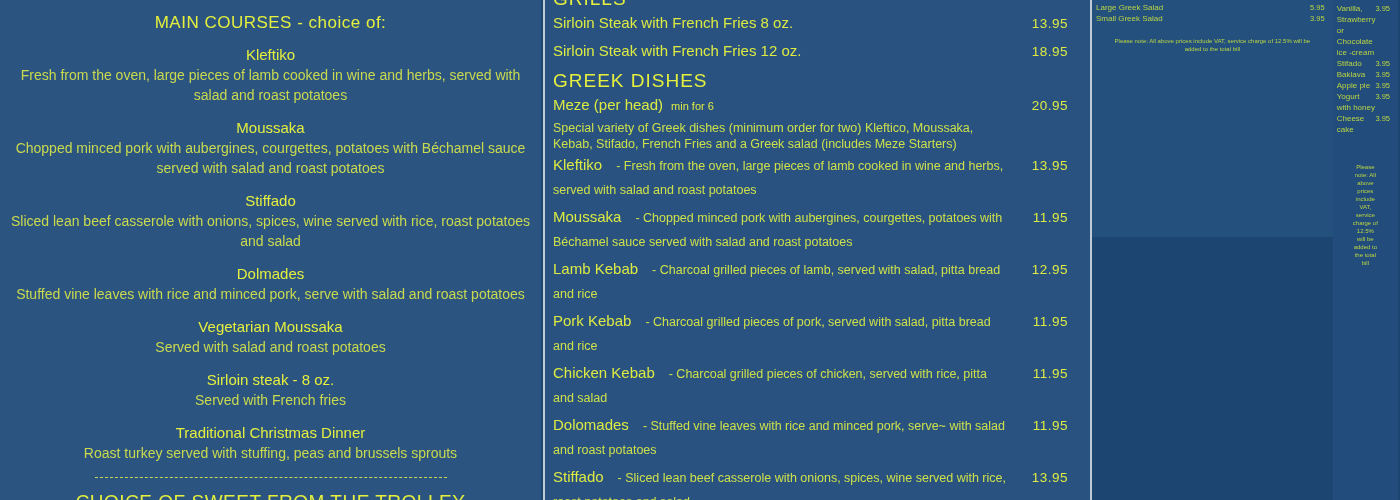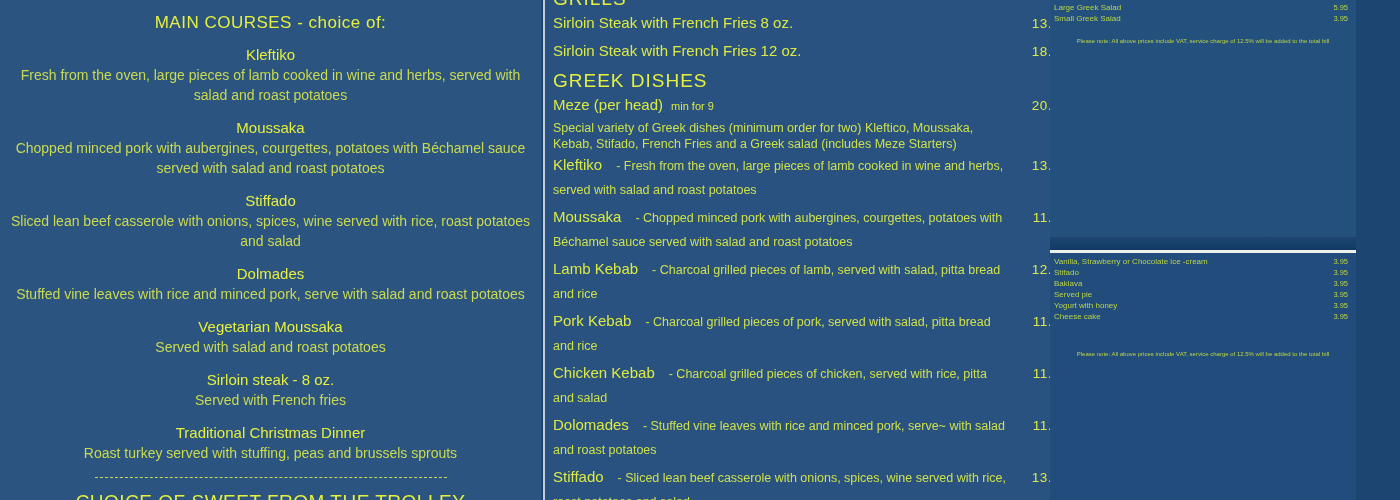--- a/index.html
+++ b/index.html
@@ -30,21 +30,21 @@
   .c-header.first{margin-top:-13px;}
   .c-item{position:relative;padding-right:72px;margin-bottom:3px;font-size:0;line-height:20px;}
   .c-name{font-size:15px;color:var(--text_center,#dcea42);line-height:20px;}
   .c-note{font-size:11px;margin-left:8px;line-height:20px;}
   .c-desc{font-size:12.5px;margin-left:14px;line-height:20px;color:var(--text_desc,#cde04a);}
   .c-descblock{font-size:12.5px;line-height:16px;color:var(--text_desc,#cde04a);padding-right:0;}
   .c-price{position:absolute;top:1px;right:14px;font-size:13.5px;letter-spacing:.5px;
     color:var(--text_center,#dcea42);}
 
   
-  .right-col{left:1050px;width:306px;display:flex;flex-direction:column;background:var(--bg_base,#1d4572);}
+  .right-col{left:1092px;width:306px;display:flex;background:var(--bg_base,#1d4572);}
   .r-page1{height:237px;background:var(--bg_right1,#24507e);}
   .r-shadow{height:13px;background:linear-gradient(#1c4572,#133a64);}
   .r-edge{height:3px;background:var(--page_edge,#eef0ea);}
   .r-page2{flex:1;background:var(--bg_right2,#224c7b);}
   .r-item{display:flex;justify-content:space-between;align-items:baseline;
     padding:0 8px 0 4px;font-size:8px;line-height:11px;color:var(--text_right,#b9d444);}
   .r-price{font-size:7.5px;}
   .r-note{font-size:6px;line-height:8px;text-align:center;color:var(--text_right,#b9d444);
     margin-top:13px;padding:0 20px;}
   .r-page1 .r-items{padding-top:2px;}
@@ -116,21 +116,21 @@
               <span class="c-price">18.95</span>
             </div>
           </div>
       </div>
 
       <div class="c-section">
         <div class="c-header">GREEK DISHES</div>
         <div>
 
             <div class="c-item">
-              <span class="c-name">Meze (per head)</span><span class="c-note">min for 9</span>
+              <span class="c-name">Meze (per head)</span><span class="c-note">min for 6</span>
               <div class="c-descblock">Special variety of Greek dishes (minimum order for two) Kleftico, Moussaka, Kebab, Stifado,  French Fries and a Greek salad  (includes Meze Starters)</div>
               <span class="c-price">20.95</span>
             </div>
 
             <div class="c-item">
               <span class="c-name">Kleftiko</span><span class="c-desc">- Fresh from the oven, large pieces of lamb cooked in wine and herbs, served with salad and roast potatoes</span>
               
               <span class="c-price">13.95</span>
             </div>
 
@@ -205,21 +205,21 @@
           <span class="r-name">Stifado</span>
           <span class="r-price">3.95</span>
         </div>
 
         <div class="r-item">
           <span class="r-name">Baklava</span>
           <span class="r-price">3.95</span>
         </div>
 
         <div class="r-item">
-          <span class="r-name">Served pie</span>
+          <span class="r-name">Apple pie</span>
           <span class="r-price">3.95</span>
         </div>
 
         <div class="r-item">
           <span class="r-name">Yogurt with honey</span>
           <span class="r-price">3.95</span>
         </div>
 
         <div class="r-item">
           <span class="r-name">Cheese cake</span>

